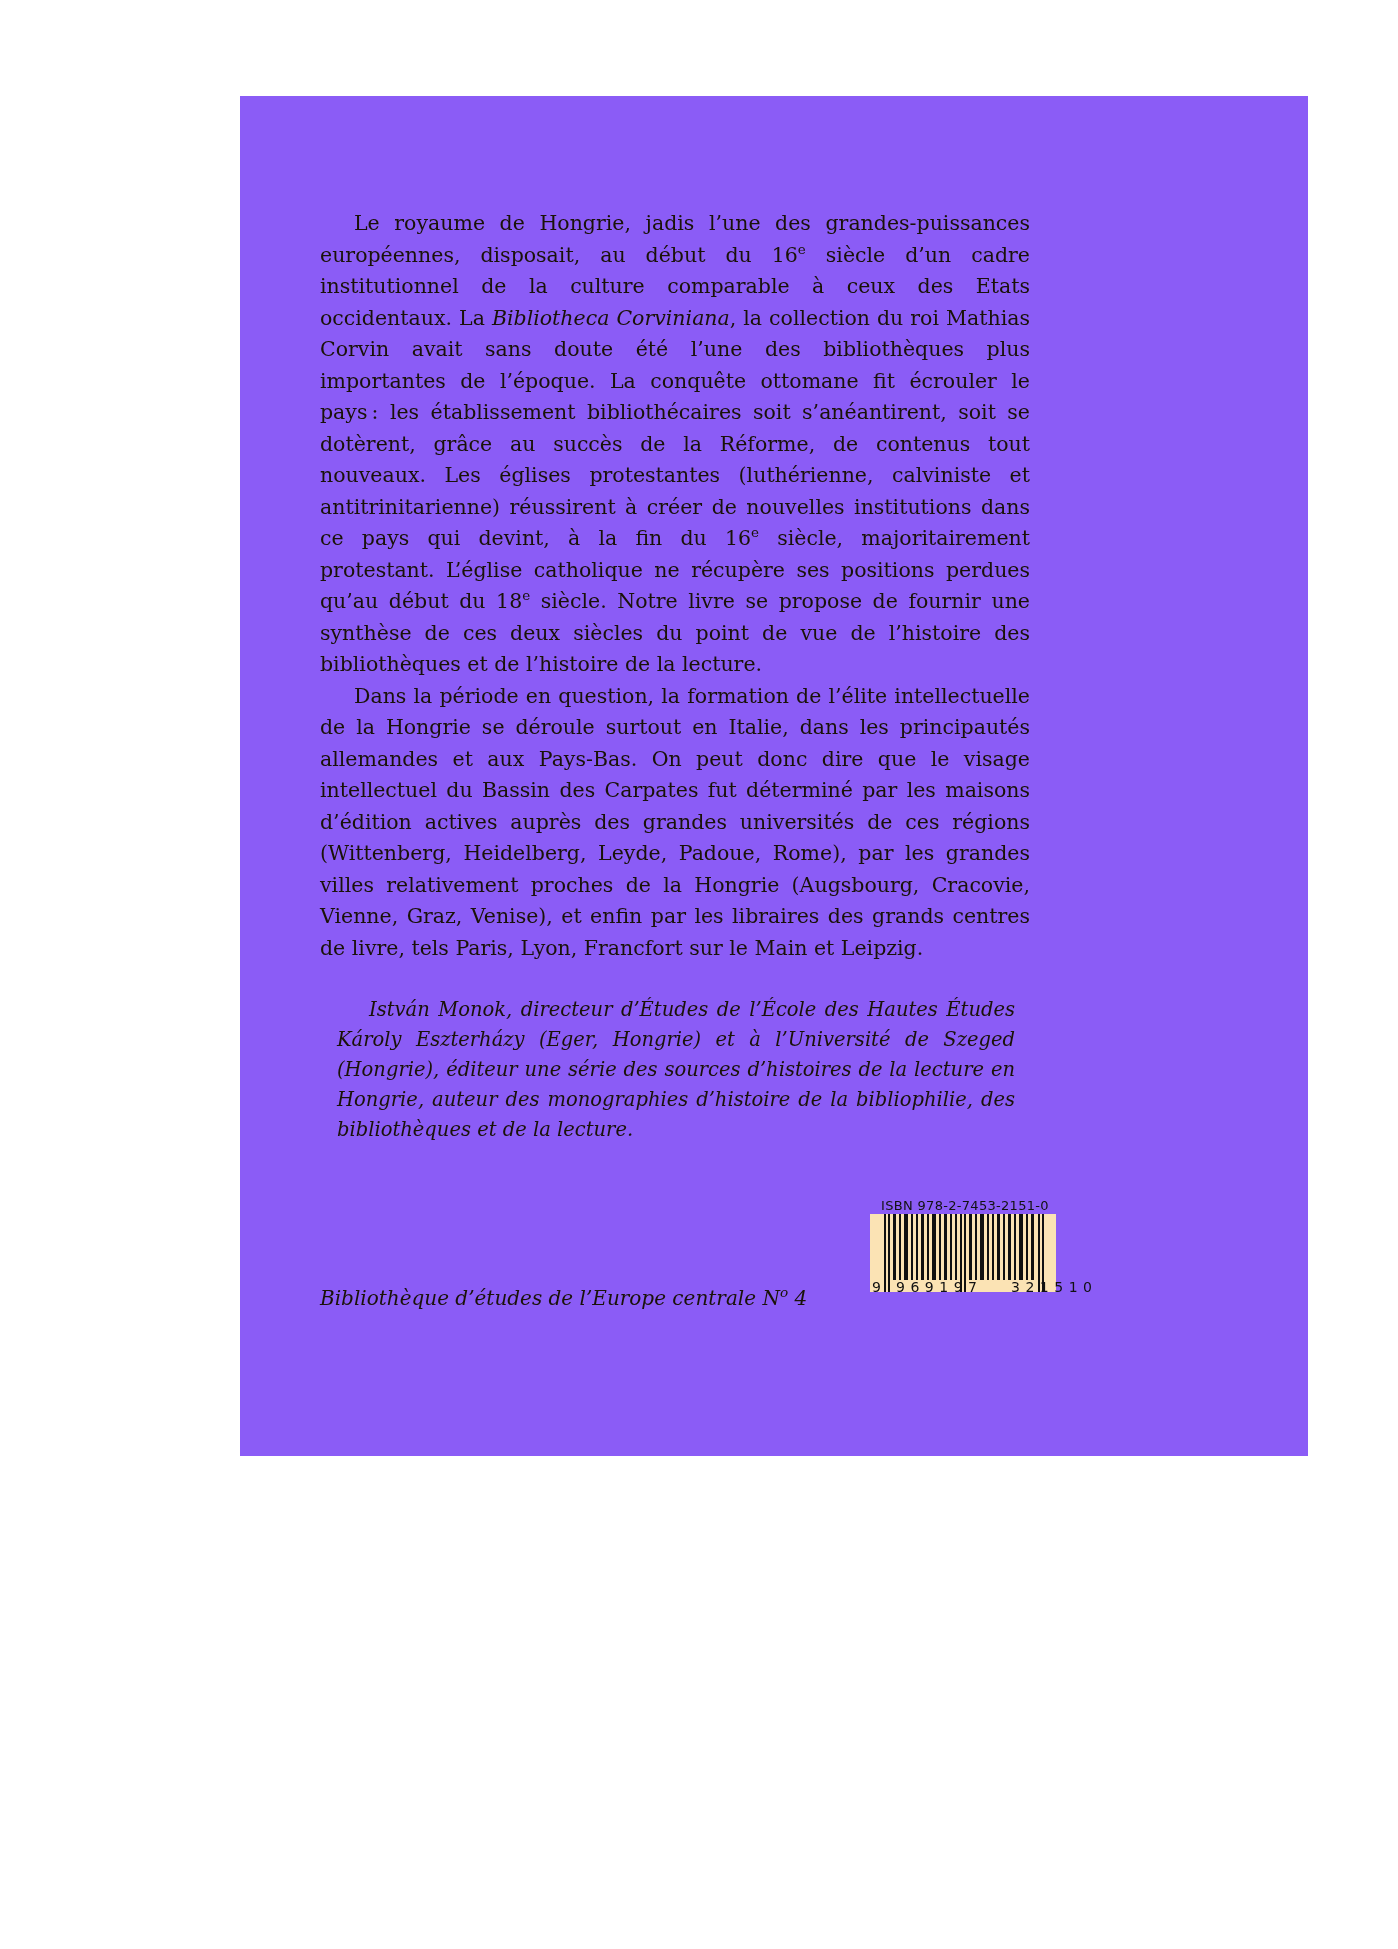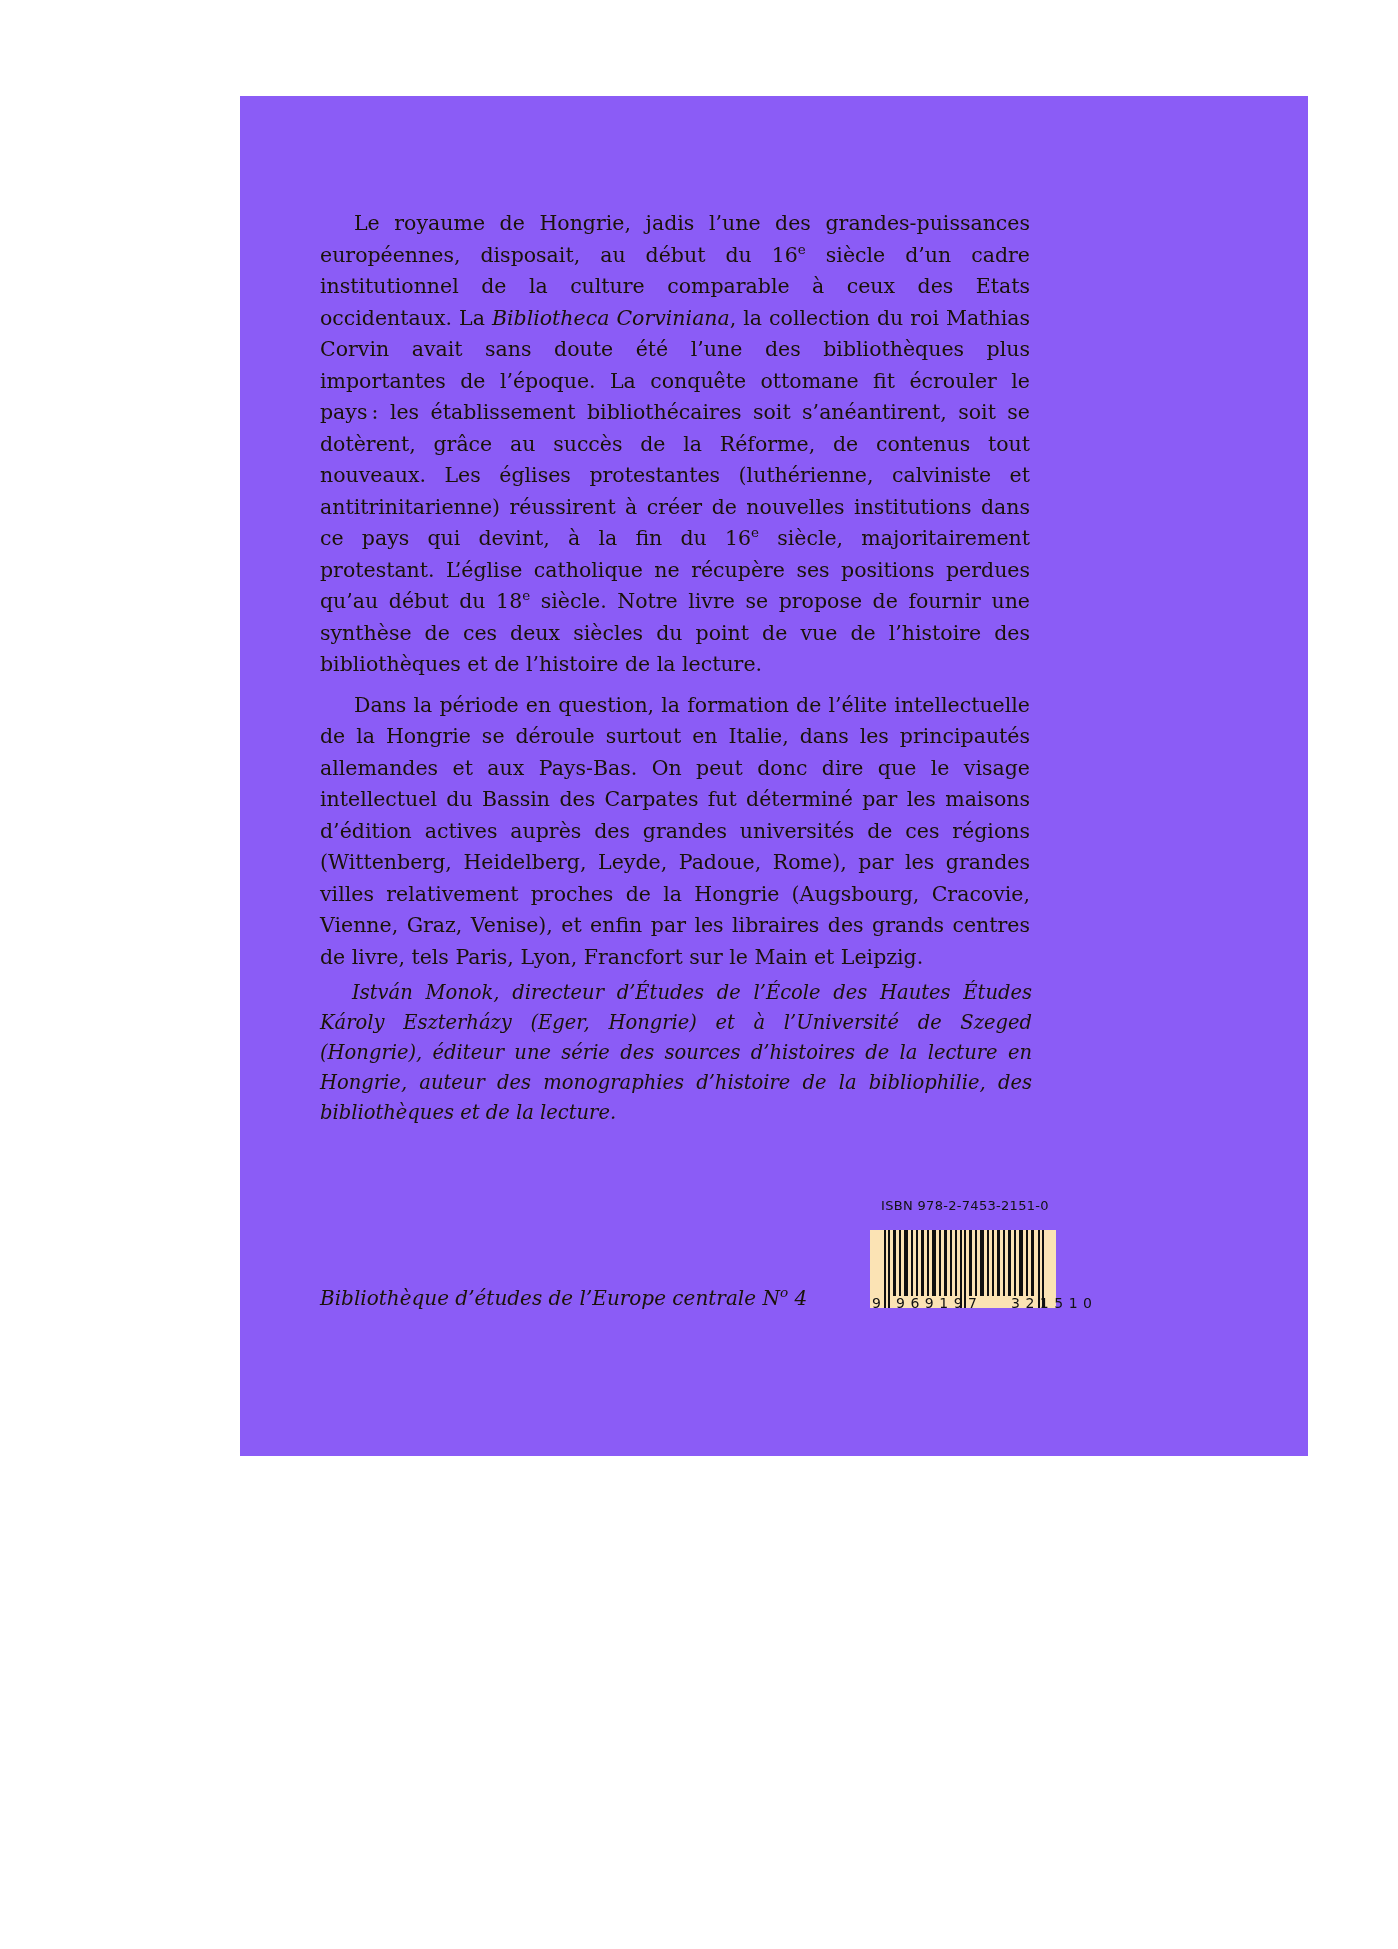--- a/index.html
+++ b/index.html
@@ -37,40 +37,40 @@
     text-justify: inter-word;
     font-family: "DejaVu Serif", serif;
     font-size: 20.5px;
     line-height: 31.5px;
     color: #1a1208;
     text-indent: 34px;
     hyphens: manual;
   }
 
   p.body-par + p.body-par {
-    margin-top: 9px;
+    margin-top: 0;
   }
 
   .italic { font-style: italic; }
 
   sup.ord {
     font-size: 0.66em;
     vertical-align: super;
     line-height: 0;
   }
 
   .bio {
     position: absolute;
     left: 80px;
     top: 882px;
     width: 712px;
   }
 
   p.bio-par {
-    margin: 0;
+    margin: 17px;
     text-align: justify;
     font-family: "DejaVu Serif", serif;
     font-style: italic;
     font-size: 19.5px;
     line-height: 30px;
     color: #1a1208;
     text-indent: 32px;
   }
 
   
@@ -95,21 +95,21 @@
     position: absolute;
     left: 630px;
     top: 1102px;
     width: 190px;
   }
   .isbn-text {
     font-family: "DejaVu Sans", sans-serif;
     font-size: 13px;
     letter-spacing: 0.3px;
     color: #111;
-    margin-bottom: 17px;
+    margin-bottom: 1px;
     text-align: center;
     white-space: nowrap;
   }
   .barcode {
     position: relative;
     height: 78px;
     width: 186px;
     background: #fbe3b4;
   }
   .barcode .bar {

